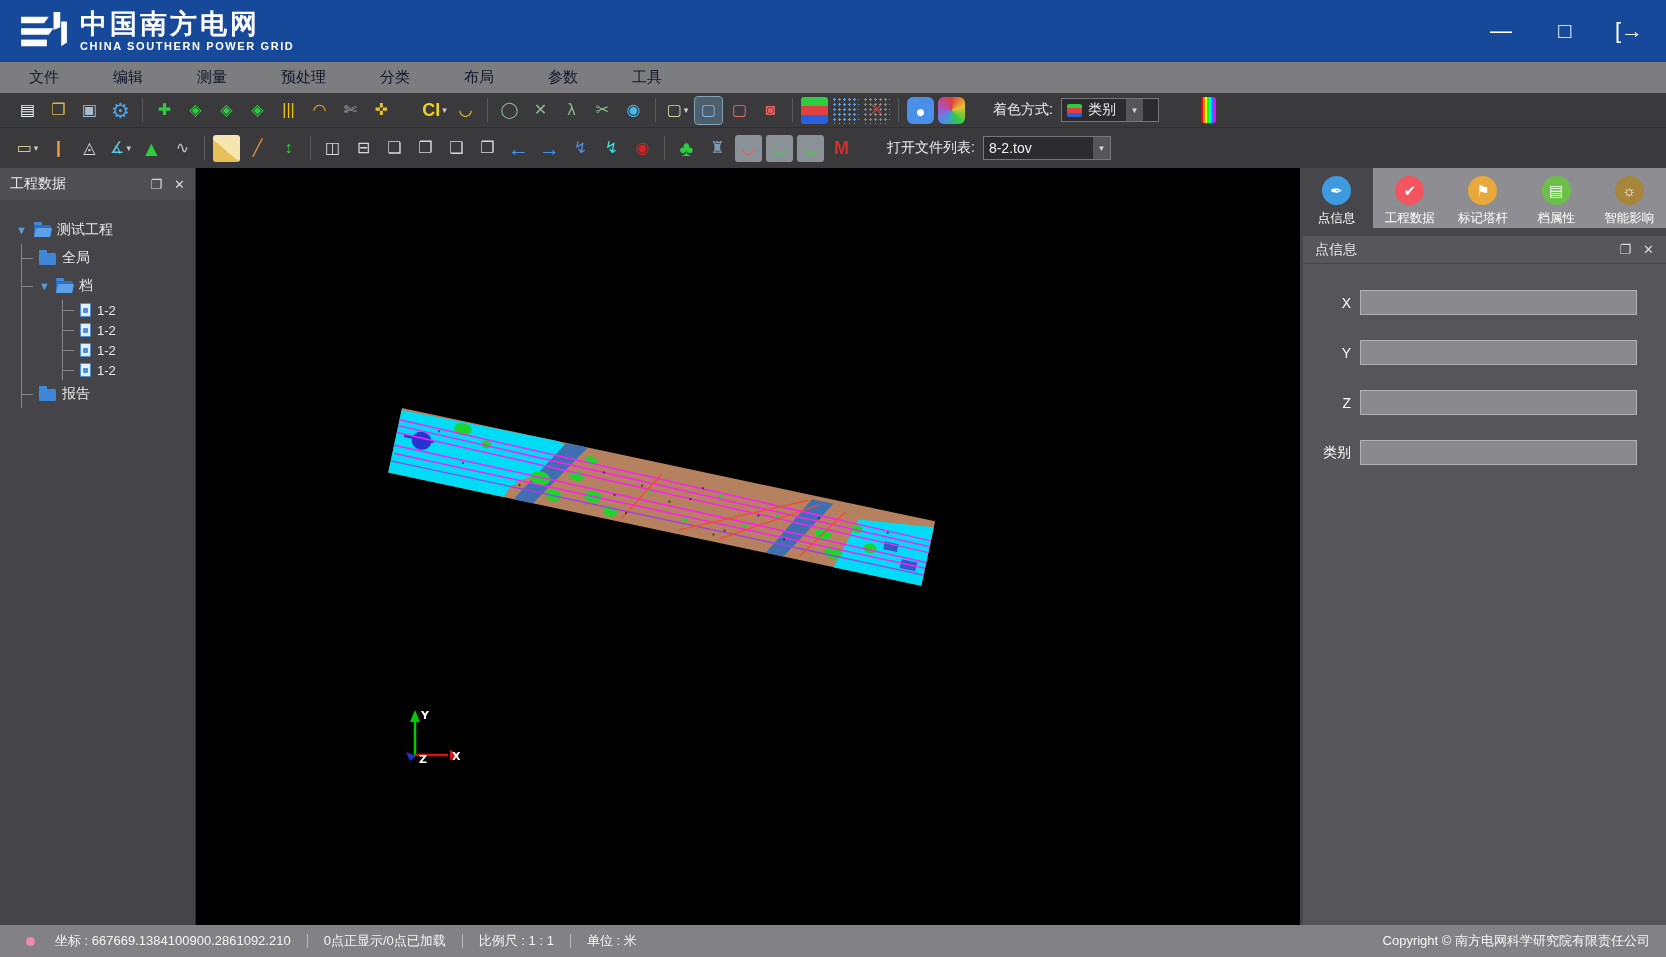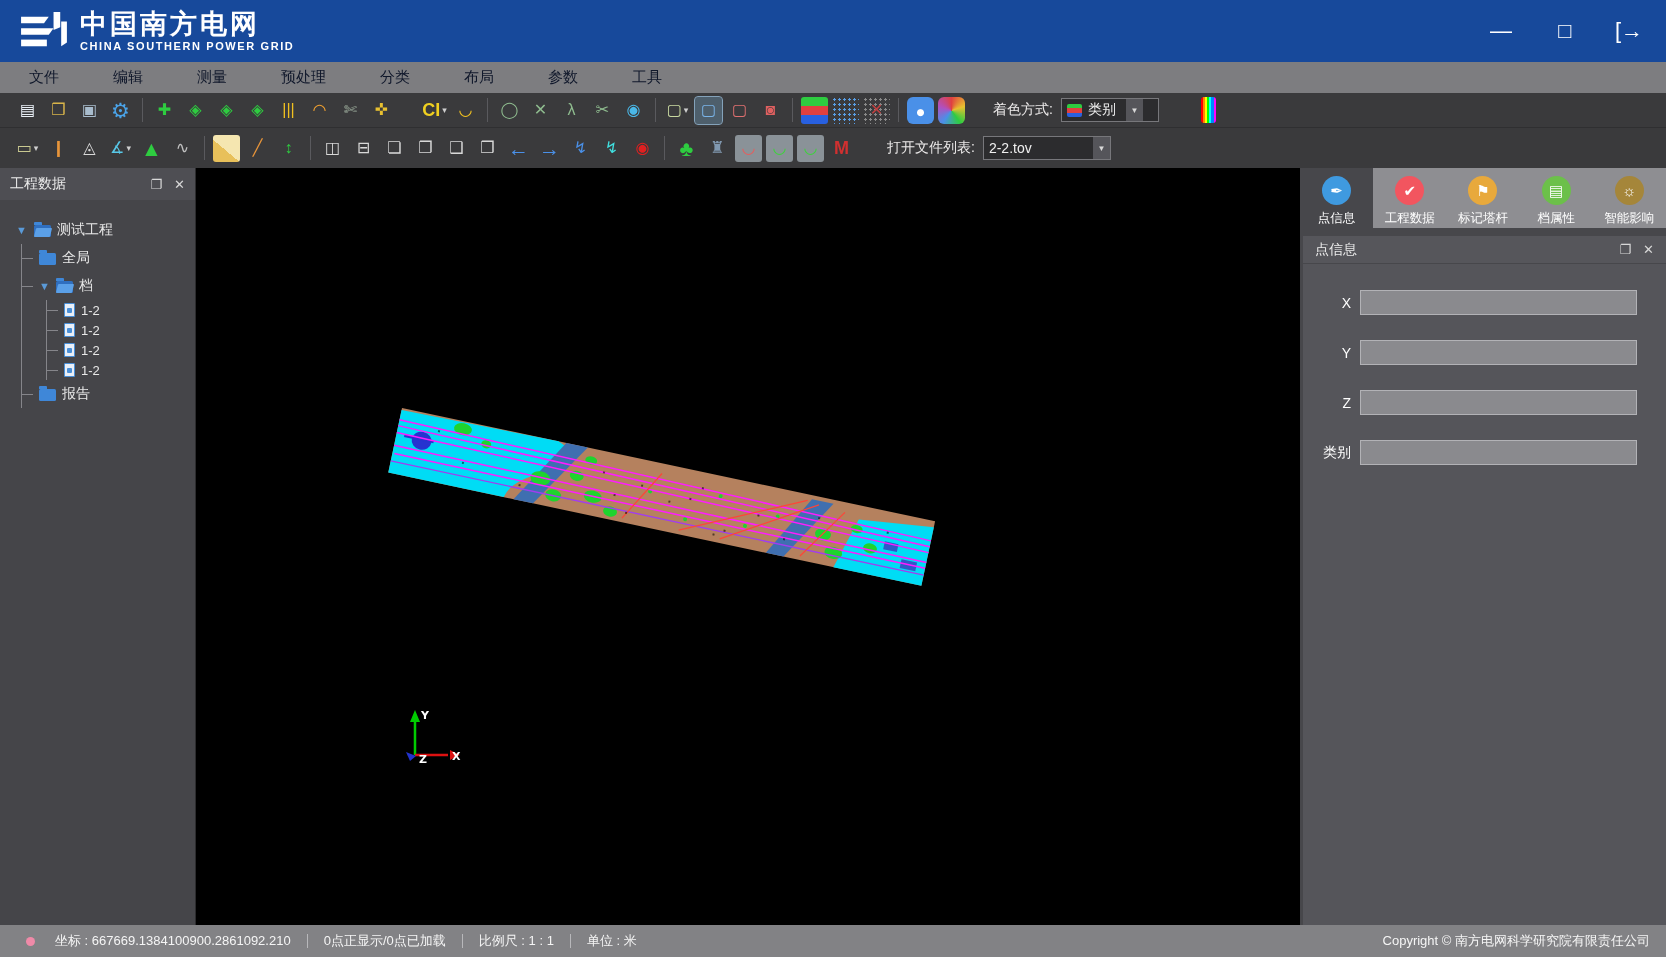--- a/index.html
+++ b/index.html
@@ -45,21 +45,21 @@
   .left-panel { position:absolute; left:0; top:168px; width:196px; bottom:32px; background:#454549; border-right:1px solid #2c2c2e; }
   .panel-header { height:30px; display:flex; align-items:center; padding:16px 10px; background:#4e4e53; color:#ebebeb; font-size:14px; }
   .panel-header .ph-title { flex:1; }
   .ph-btn { color:#d8d8d8; font-size:13px; margin-left:12px; }
   .tree { padding:16px 0 0 16px; color:#e8e8e8; }
   .trow { display:flex; align-items:center; height:28px; gap:6px; font-size:14px; }
   .frow { height:20px; font-size:13px; }
   .tree-arrow { color:#5a9ad8; font-size:11px; width:12px; }
   .twig { width:11px; height:1px; background:#85858a; flex:0 0 auto; }
   .lvl1 { margin-left:5px; border-left:1px solid #85858a; }
-  .lvl2 { margin-left:24px; border-left:1px solid #85858a; }
+  .lvl2 { margin-left:40px; border-left:1px solid #85858a; }
   .folder { position:relative; width:17px; height:12px; background:#3f87d8; border-radius:1.5px; flex:0 0 auto; margin-top:2px; }
   .folder::before { content:""; position:absolute; left:0; top:-3px; width:8px; height:3px; background:#3f87d8; border-radius:1px 1px 0 0; }
   .folder.open { background:#2f6fc0; }
   .folder.open::after { content:""; position:absolute; left:1px; top:3px; width:16px; height:9px; background:#5ba0e8; border-radius:1px; transform:skewX(-14deg); }
   .file-ic { width:11px; height:14px; background:#e9eff8; border:1px solid #4a90d8; border-radius:1px; position:relative; flex:0 0 auto; }
   .file-ic::before { content:""; position:absolute; left:2px; top:4px; width:5px; height:5px; background:#4a90d8; border-radius:1px; }
 
   
   .viewport { position:absolute; left:196px; top:168px; width:1104px; bottom:32px; background:#000; }
 
@@ -275,21 +275,21 @@
 
       <span class="tbi boxed" style="color: rgb(64, 208, 64); background: rgb(138, 146, 152);">◡</span>
 
       <span class="tbi boxed" style="color: rgb(64, 208, 64); background: rgb(138, 146, 152);">◡</span>
 
       <span class="tbi bold" style="color: rgb(208, 48, 48);">M</span>
 
   </span>
   <span class="tb-label2">打开文件列表:</span>
   <span class="select sel-file">
-    <span style="flex:1;">2-2.tov</span>
+    <span style="flex:1;">8-2.tov</span>
     <span class="sel-arrow">▼</span>
   </span>
 </div>
 
 <div class="left-panel">
   <div class="panel-header">
     <span class="ph-title">工程数据</span>
     <span class="ph-btn">❐</span>
     <span class="ph-btn">✕</span>
   </div>

